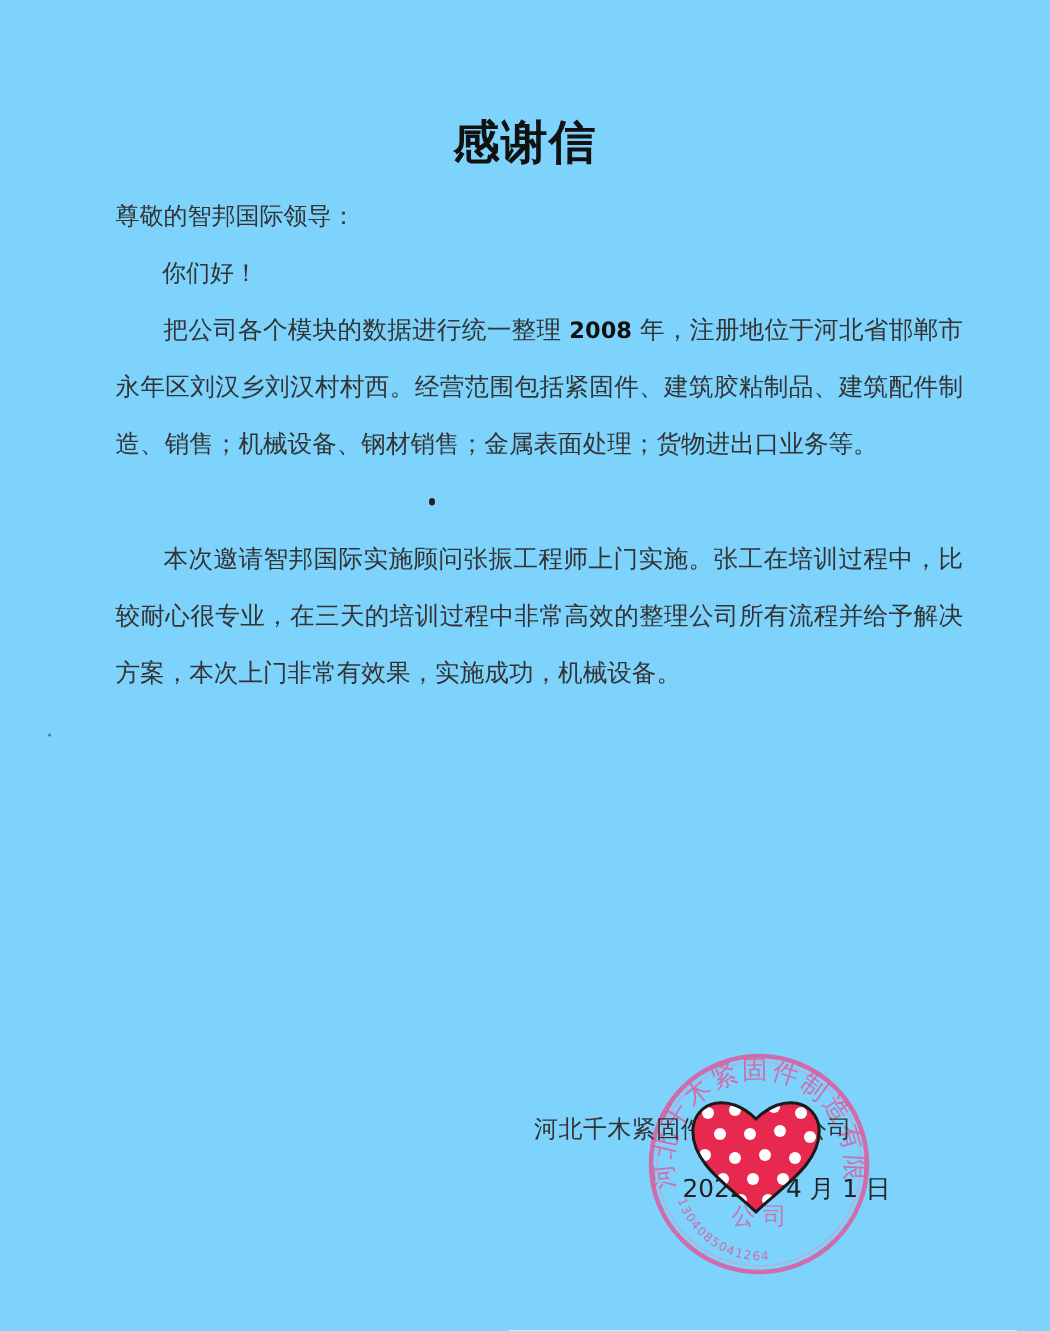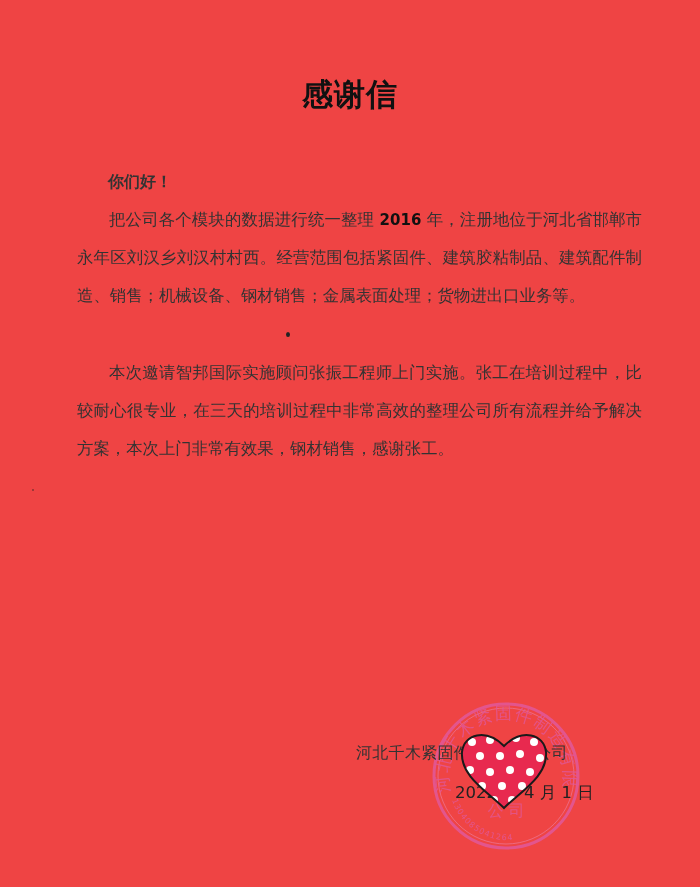--- a/index.html
+++ b/index.html
@@ -1,31 +1,31 @@
 <!DOCTYPE html>
 <html><head>
   <meta charset="utf-8">
   <style>
     html, body { margin: 0; padding: 0; background: #ffffff; }
     body {
       width: 700px; height: 887px; position: relative; overflow: hidden;
       font-family: "DejaVu Serif", "Liberation Serif", serif;
       color: #2a2a2a;
     }
-    .page { position: absolute; left: 0; top: 0; width: 700px; height: 887px; background: #ef4444; }
+    .page { position: absolute; left: 0; top: 0; width: 700px; height: 887px; background: #7dd3fc; }
     .title {
       position: absolute; left: 0; width: 700px; top: 74px; text-align: center;
       font-family: "DejaVu Sans", "Liberation Sans", sans-serif;
       font-weight: bold; font-size: 31px; color: #111; letter-spacing: 1px;
     }
     .salutation {
       position: absolute; left: 77px; top: 134px; font-size: 16px; color: #333;
     }
     .greeting {
-      position: absolute; left: 108px; top: 172px; font-size: 16px; color: #333; font-weight: bold;
+      position: absolute; left: 108px; top: 172px; font-size: 16px; color: #333;
     }
     .para {
       position: absolute; left: 77px; width: 565px;
       font-size: 16.4px; line-height: 38px; color: #333;
       text-align: justify; text-indent: 32px; margin: 0;
     }
     .para .num { font-family: "DejaVu Sans", "Liberation Sans", sans-serif; font-weight: bold; color: #111; font-size: 15px; }
     .p1 { top: 201px; }
     .p2 { top: 354px; }
     .p3 { top: 507px; }
@@ -40,26 +40,27 @@
     .stamp { position: absolute; left: 430px; top: 700px; width: 152px; height: 152px; }
     .heart { position: absolute; left: 458px; top: 728px; width: 92px; height: 82px; }
   </style>
 </head>
 <body>
 
 <div class="page">
 
   <div class="title">感谢信</div>
 
+  <div class="salutation">尊敬的智邦国际领导：</div>
 
   <div class="greeting">你们好！</div>
 
-  <p class="para p1"><span>把公司各个模块的数据进行统一整理 </span><span class="num">2016</span><span> 年，注册地位于河北省邯郸市永年区刘汉乡刘汉村村西。经营范围包括紧固件、建筑胶粘制品、建筑配件制造、销售；机械设备、钢材销售；金属表面处理；货物进出口业务等。</span></p>
+  <p class="para p1"><span>把公司各个模块的数据进行统一整理 </span><span class="num">2008</span><span> 年，注册地位于河北省邯郸市永年区刘汉乡刘汉村村西。经营范围包括紧固件、建筑胶粘制品、建筑配件制造、销售；机械设备、钢材销售；金属表面处理；货物进出口业务等。</span></p>
 
-  <p class="para p2">本次邀请智邦国际实施顾问张振工程师上门实施。张工在培训过程中，比较耐心很专业，在三天的培训过程中非常高效的整理公司所有流程并给予解决方案，本次上门非常有效果，钢材销售，感谢张工。</p>
+  <p class="para p2">本次邀请智邦国际实施顾问张振工程师上门实施。张工在培训过程中，比较耐心很专业，在三天的培训过程中非常高效的整理公司所有流程并给予解决方案，本次上门非常有效果，实施成功，机械设备。</p>
 
 
   <div class="speck" style="left:286px;top:332px;width:4px;height:5px;"></div>
   <div class="speck" style="left:32px;top:489px;width:2px;height:2px;opacity:0.5;"></div>
 
   <svg class="stamp" viewBox="0 0 152 152">
     <defs>
       <path id="ringTop" d="M 20 92 A 58 58 0 1 1 132 92"></path>
       <path id="ringBottom" d="M 22 100 A 58 58 0 0 0 110 130"></path>
     </defs>

